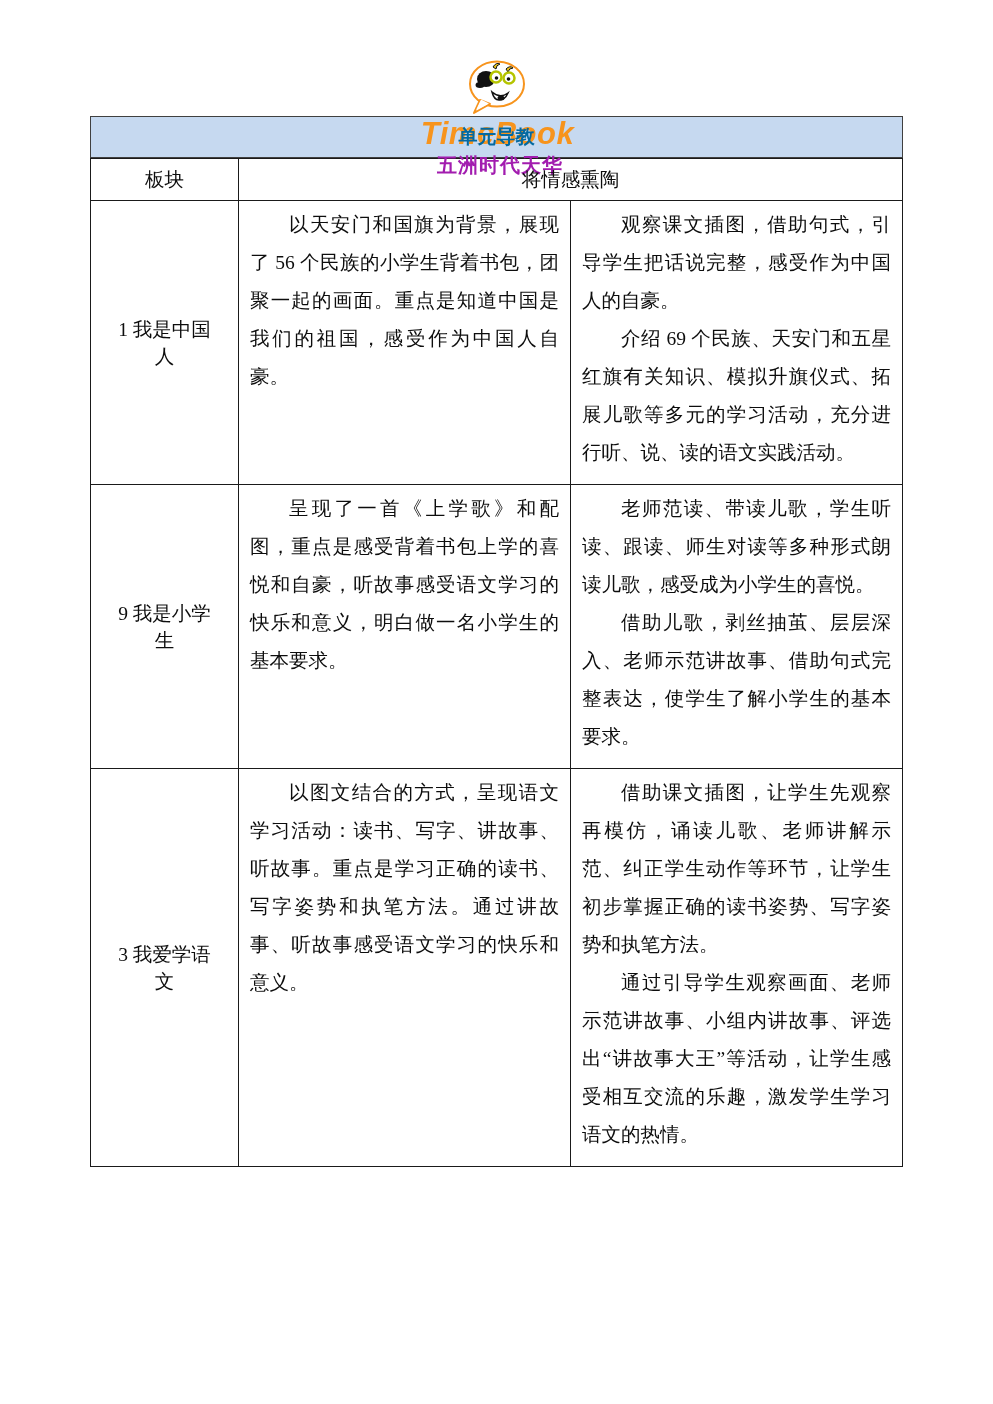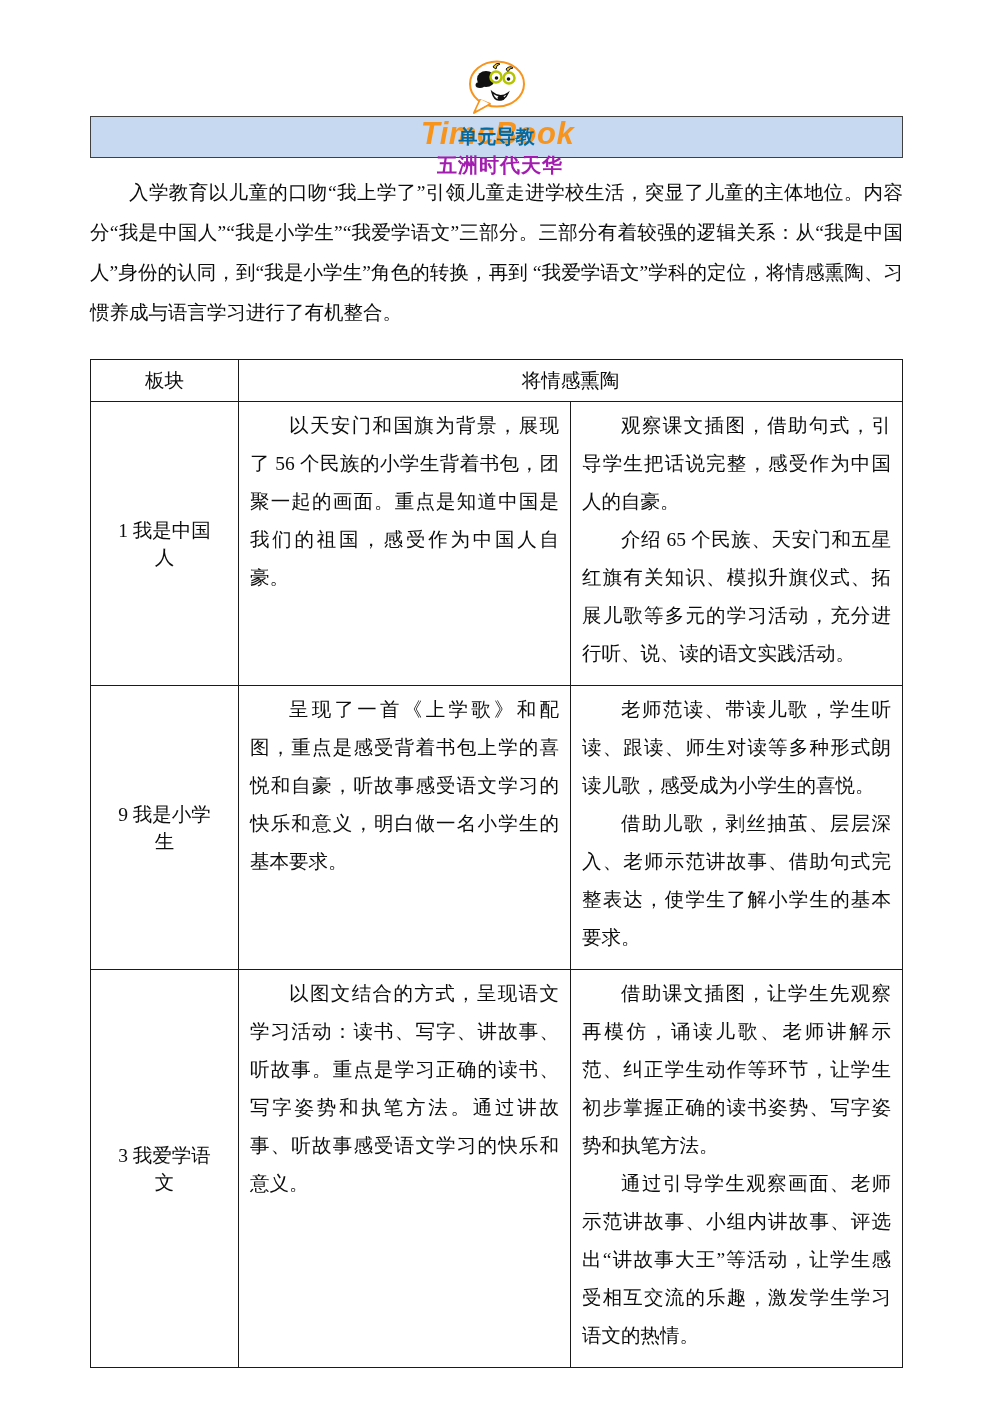--- a/index.html
+++ b/index.html
@@ -120,21 +120,20 @@
     </span>
     <span class="logo-brand">TimeBook</span>
     <span class="logo-suffix">五洲时代天华</span>
   </header>
 
 
   <div class="banner">
     <span>单元导教</span>
   </div>
 
-  <p class="intro">入学教育以儿童的口吻“我上学了”引领儿童走进学校生活，突显了儿童的主体地位。内容分“我是中国人”“我是小学生”“我爱学语文”三部分。三部分有着较强的逻辑关系：从“我是中国人”身份的认同，到“我是小学生”角色的转换，再到 “我爱学语文”学科的定位，将情感熏陶、习惯养成与语言学习进行了有机整合。</p>
 
   <table class="analysis-table">
     <colgroup>
       <col class="col-label">
       <col>
       <col>
     </colgroup>
     <thead>
       <tr>
         <th>板块</th>
@@ -142,21 +141,21 @@
       </tr>
     </thead>
     <tbody>
       <tr>
         <td class="cell-label">1 我是中国人</td>
         <td class="cell-text">
           <p>以天安门和国旗为背景，展现了 56 个民族的小学生背着书包，团聚一起的画面。重点是知道中国是我们的祖国，感受作为中国人自豪。</p>
         </td>
         <td class="cell-text">
           <p>观察课文插图，借助句式，引导学生把话说完整，感受作为中国人的自豪。</p>
-          <p>介绍 65 个民族、天安门和五星红旗有关知识、模拟升旗仪式、拓展儿歌等多元的学习活动，充分进行听、说、读的语文实践活动。</p>
+          <p>介绍 69 个民族、天安门和五星红旗有关知识、模拟升旗仪式、拓展儿歌等多元的学习活动，充分进行听、说、读的语文实践活动。</p>
         </td>
       </tr>
       <tr>
         <td class="cell-label">9 我是小学生</td>
         <td class="cell-text">
           <p>呈现了一首《上学歌》和配图，重点是感受背着书包上学的喜悦和自豪，听故事感受语文学习的快乐和意义，明白做一名小学生的基本要求。</p>
         </td>
         <td class="cell-text">
           <p>老师范读、带读儿歌，学生听读、跟读、师生对读等多种形式朗读儿歌，感受成为小学生的喜悦。</p>
           <p>借助儿歌，剥丝抽茧、层层深入、老师示范讲故事、借助句式完整表达，使学生了解小学生的基本要求。</p>

